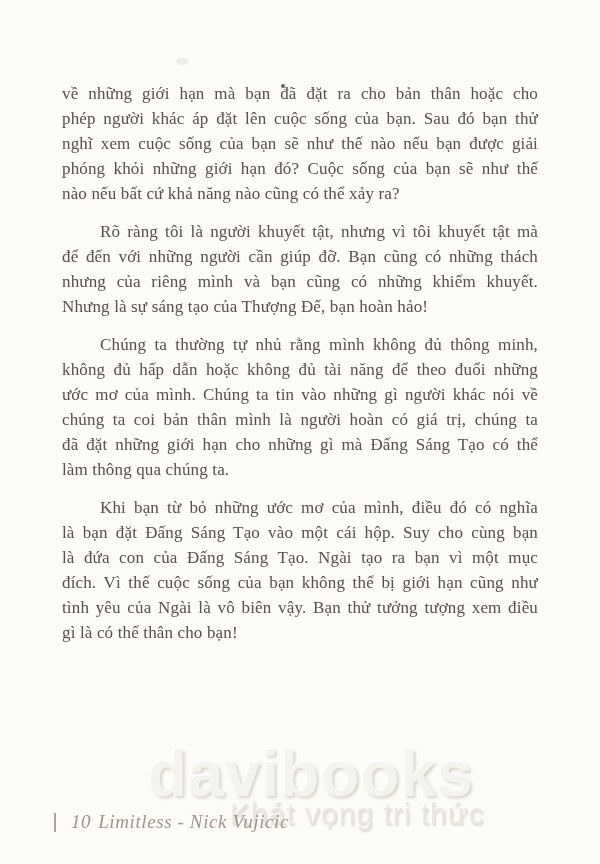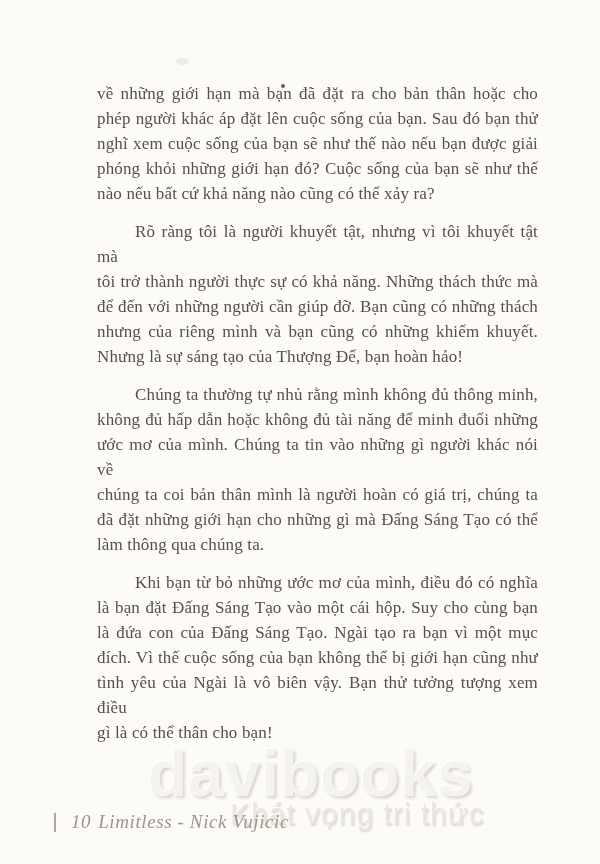--- a/index.html
+++ b/index.html
@@ -33,21 +33,20 @@
     font-size: 17px;
     line-height: 25px;
     color: var(--ink);
     letter-spacing: 0.15px;
   }
   .para { margin-bottom: 13px; }
   .line {
     text-align: justify;
     text-align-last: justify;
     white-space: normal;
-    margin-left: 35px;
   }
   .line.last { text-align-last: left; }
   .para.indent .line:first-child { text-indent: 38px; }
   
   .watermark {
     position: absolute;
     left: 148px;
     top: 737px;
     z-index: 1;
     user-select: none;
@@ -130,28 +129,27 @@
   <div class="text-block" id="text-block">
       <div class="para">
         <div class="line">về những giới hạn mà bạn đã đặt ra cho bản thân hoặc cho</div>
         <div class="line">phép người khác áp đặt lên cuộc sống của bạn. Sau đó bạn thử</div>
         <div class="line">nghĩ xem cuộc sống của bạn sẽ như thế nào nếu bạn được giải</div>
         <div class="line">phóng khỏi những giới hạn đó? Cuộc sống của bạn sẽ như thế</div>
         <div class="line last">nào nếu bất cứ khả năng nào cũng có thể xảy ra?</div>
       </div>
       <div class="para indent">
         <div class="line">Rõ ràng tôi là người khuyết tật, nhưng vì tôi khuyết tật mà</div>
-        <div class="line">tôi trở thành người thực sự có khả năng. Những thách thức mà</div>
         <div class="line">để đến với những người cần giúp đỡ. Bạn cũng có những thách</div>
         <div class="line">nhưng của riêng mình và bạn cũng có những khiếm khuyết.</div>
         <div class="line last">Nhưng là sự sáng tạo của Thượng Đế, bạn hoàn hảo!</div>
       </div>
       <div class="para indent">
         <div class="line">Chúng ta thường tự nhủ rằng mình không đủ thông minh,</div>
-        <div class="line">không đủ hấp dẫn hoặc không đủ tài năng để minh đuổi những</div>
+        <div class="line">không đủ hấp dẫn hoặc không đủ tài năng để theo đuổi những</div>
         <div class="line">ước mơ của mình. Chúng ta tin vào những gì người khác nói về</div>
         <div class="line">chúng ta coi bản thân mình là người hoàn có giá trị, chúng ta</div>
         <div class="line">đã đặt những giới hạn cho những gì mà Đấng Sáng Tạo có thể</div>
         <div class="line last">làm thông qua chúng ta.</div>
       </div>
       <div class="para indent">
         <div class="line">Khi bạn từ bỏ những ước mơ của mình, điều đó có nghĩa</div>
         <div class="line">là bạn đặt Đấng Sáng Tạo vào một cái hộp. Suy cho cùng bạn</div>
         <div class="line">là đứa con của Đấng Sáng Tạo. Ngài tạo ra bạn vì một mục</div>
         <div class="line">đích. Vì thế cuộc sống của bạn không thể bị giới hạn cũng như</div>

